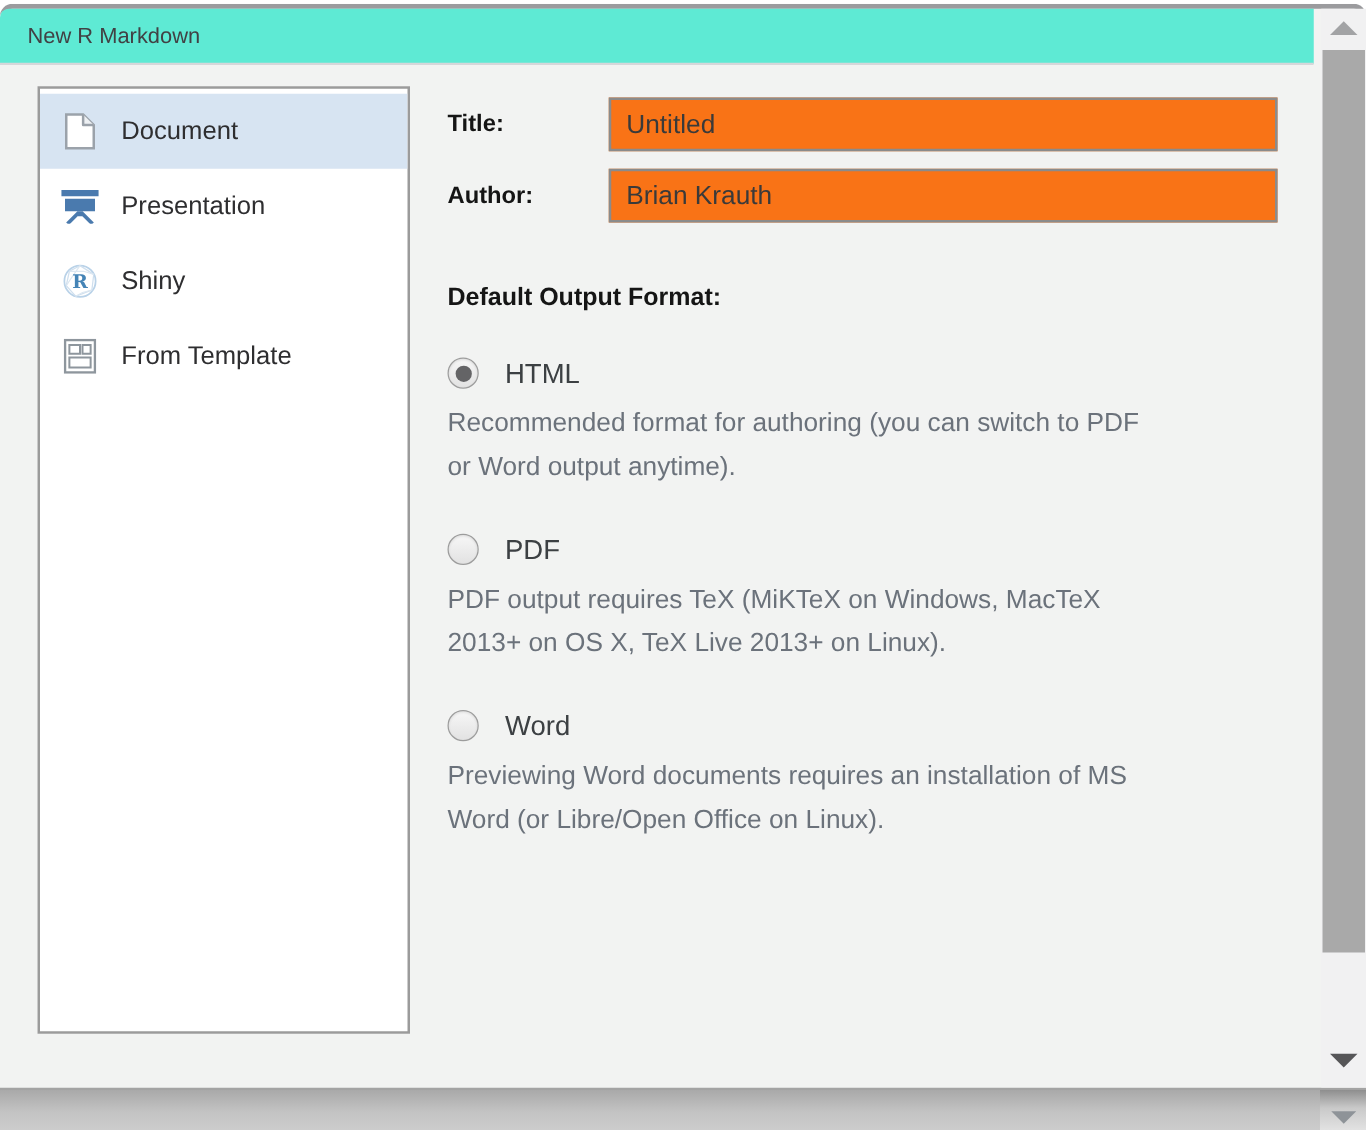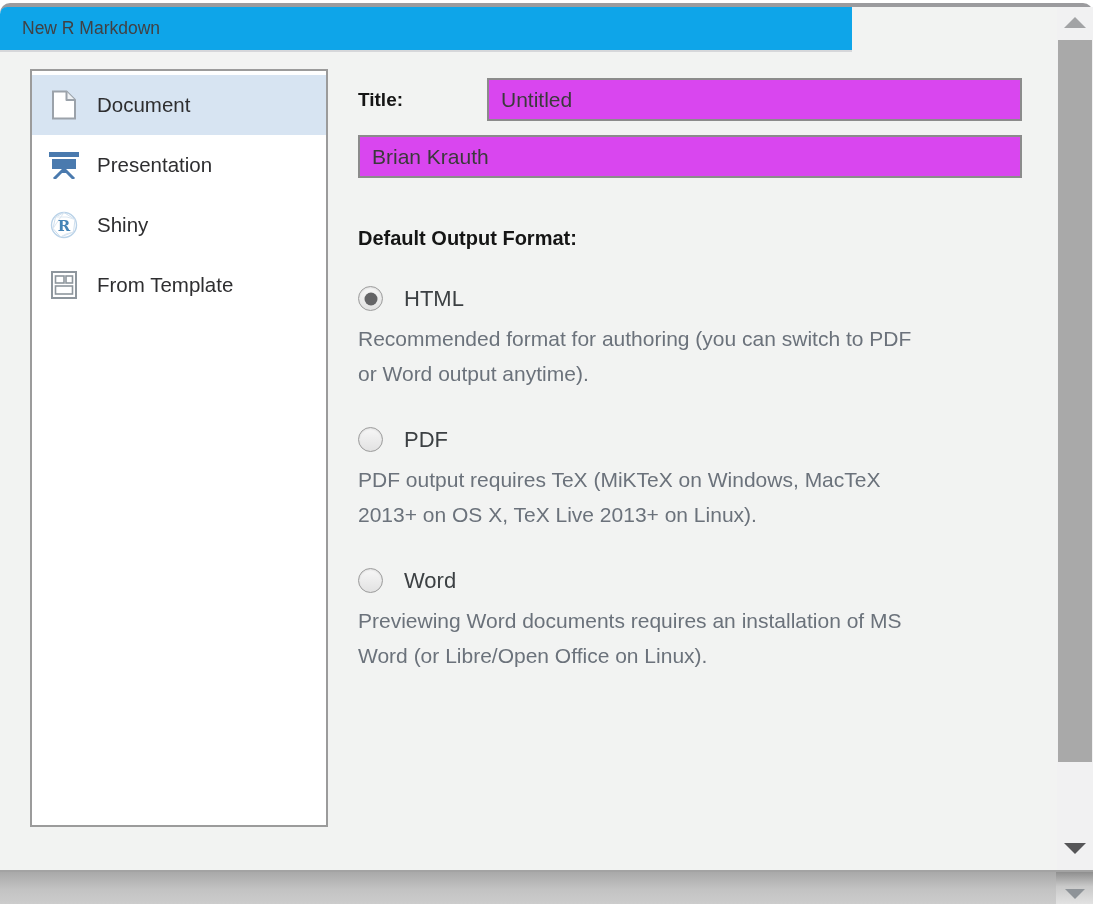--- a/index.html
+++ b/index.html
@@ -14,22 +14,22 @@
 
   
   .dialog {
     position: absolute; left: 0; top: 3px; width: 1093px; height: 869px;
     background: #f2f3f2;
     border-top: 4px solid #9b9b9e;
     border-bottom: 2px solid #a3a3a3;
     border-radius: 10px 10px 0 0;
   }
   .titlebar {
-    position: absolute; left: 0; top: 0; width: 852px; height: 45px;
-    background: #0ea5e9;
+    position: absolute; left: 0; top: 0; width: 1051px; height: 45px;
+    background: #5eead4;
     border-bottom: 2px solid #d6d7da;
     border-radius: 7px 0 0 0;
     display: flex; align-items: center;
     padding-left: 22px;
     font-size: 17.5px; color: #414144;
   }
 
   
   .sidebar-panel {
     position: absolute; left: 18px; top: 62px; width: 298px; height: 758px;
@@ -53,21 +53,21 @@
   .fields { position: absolute; left: 358px; top: 71px; width: 664px; }
   .field-row { display: flex; margin-bottom: 14px; height: 43px; align-items: center; }
   .field-label {
     width: 129px; flex: 0 0 129px;
     display: flex; align-items: center;
     font-weight: bold; font-size: 19px; color: #151515;
   }
   .text-input {
     flex: 1; height: 43px;
     border: 2px solid #8b8b8b; border-radius: 0;
-    background: #d946ef;
+    background: #f97316;
     font-family: "Liberation Sans", "DejaVu Sans", sans-serif;
     font-size: 21px; color: #3a3a3a;
     padding: 0 12px;
     outline: none;
   }
 
   
   .output-section { position: absolute; left: 358px; top: 220px; width: 664px; }
   .output-heading { font-size: 20px; font-weight: bold; color: #151515; }
   .format-option { margin-top: 36px; }
@@ -183,20 +183,21 @@
       </div>
 
     </div>
 
     <div class="fields">
       <div class="field-row">
         <label class="field-label">Title:</label>
         <input class="text-input" type="text" value="Untitled" style="">
       </div>
       <div class="field-row">
+        <label class="field-label">Author:</label>
         <input class="text-input" type="text" value="Brian Krauth" style="">
       </div>
     </div>
 
     <div class="output-section">
       <div class="output-heading">Default Output Format:</div>
 
       <div class="format-option">
         <div class="radio-row">
           <span class="radio checked"></span>

